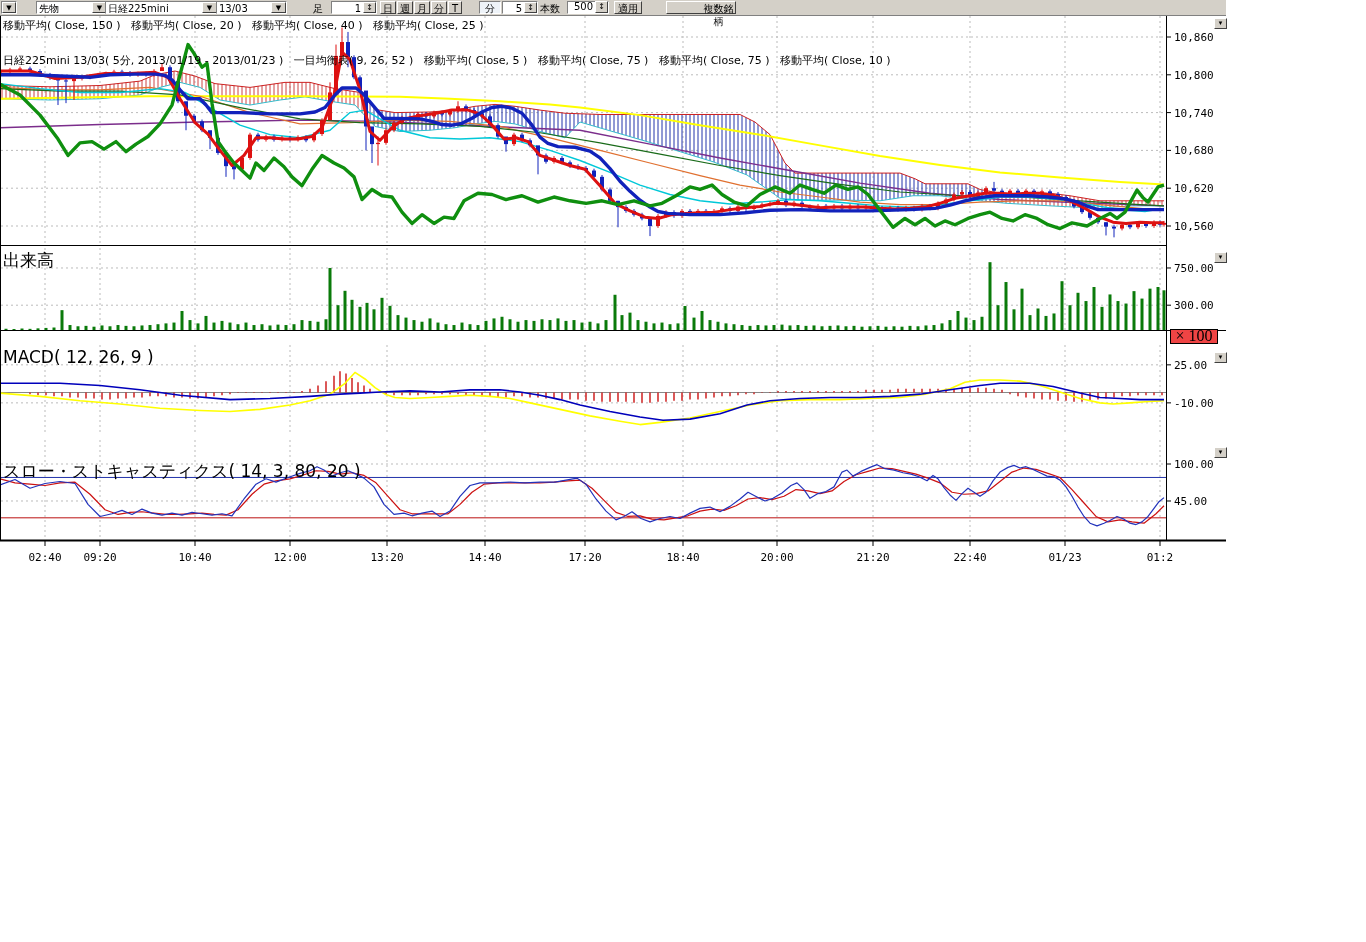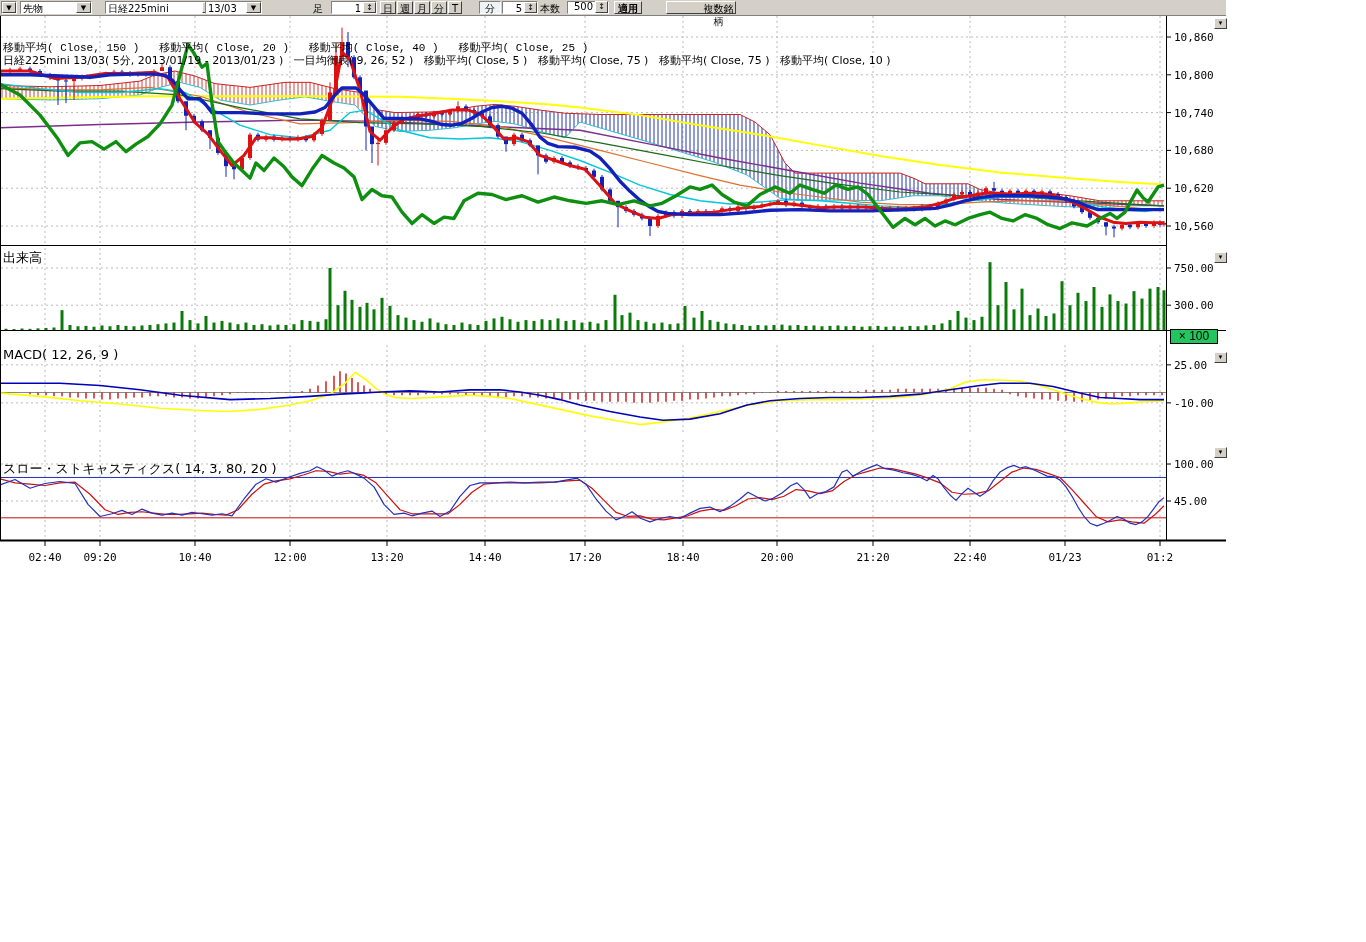--- a/index.html
+++ b/index.html
@@ -12,41 +12,41 @@
   .combo .dd{width:13px;background:#d4d0c8;border:1px solid;border-color:#fff #404040 #404040 #fff;font-size:7px;text-align:center;line-height:11px;color:#000;}
   .tbtn{background:#d4d0c8;border:1px solid;border-color:#fff #404040 #404040 #fff;text-align:center;font-size:10px;padding:0 1px;cursor:default;}
   .tlabel{font-size:10px;padding-top:1px;}
   .spin{background:#fff;border:1px solid;border-color:#808080 #fff #fff #808080;display:flex;}
   .spin .val{flex:1;text-align:right;padding:0 2px;font-size:10px;}
   .spin .sp{width:11px;background:#d4d0c8;border:1px solid;border-color:#fff #404040 #404040 #fff;font-size:8px;line-height:10px;text-align:center;}
   .selbtn{background:#eef3f8;border:1px solid;border-color:#808080 #fff #fff #808080;text-align:center;font-size:10px;}
   .scrollsq{position:absolute;left:1216px;top:0;width:10px;height:10px;background:#d4d0c8;border:1px solid #808080;box-sizing:border-box;}
   
   .hdr{position:absolute;left:3px;font-size:11px;color:#000;z-index:3;white-space:pre;}
-  .panelabel{position:absolute;left:3px;font-size:13px;color:#000;z-index:3;}
-  .mult{position:absolute;left:1170px;top:329px;width:46px;height:13px;border:1px solid #000;font-size:12px;line-height:12px;text-align:center;font-family:Liberation Sans, sans-serif;background:#22c55e;z-index:3;}
+  .panelabel{position:absolute;left:3px;font-size:17px;color:#000;z-index:3;}
+  .mult{position:absolute;left:1170px;top:329px;width:46px;height:13px;border:1px solid #000;font-size:16px;line-height:12px;text-align:center;font-family:Liberation Serif, serif;background:#ef4444;z-index:3;}
   .panemenu{position:absolute;left:1214px;width:13px;height:11px;background:#d4d0c8;border:1px solid;border-color:#fff #404040 #404040 #fff;font-size:6px;line-height:9px;text-align:center;padding:0;z-index:4;}
   #chart-svg{position:absolute;left:0;top:0;z-index:1;}
 </style>
 </head>
 <body>
 
 <div class="toolbar">
   <div class="tb combo" style="left:1px;width:16px;">
       <span class="dd">▼</span>
     </div>
-  <div class="tb combo" style="left:20px;width:72px;justify-content:center;">
+  <div class="tb combo" style="left:36px;width:72px;justify-content:center;">
       <span class="val">先物</span>
       <span class="dd">▼</span>
     </div>
   <div class="tb combo" style="left:105px;width:113px;gap:12px;">
       <span class="val">日経225mini</span>
       <span class="dd">▼</span>
     </div>
-  <div class="tb combo" style="left:205px;width:57px;">
+  <div class="tb combo" style="left:216px;width:71px;">
       <span class="val">13/03</span>
       <span class="dd">▼</span>
     </div>
   <div class="tb tlabel" style="left:313px;">足</div>
   <div class="tb spin" style="left:331px;width:46px;">
       <span class="val">1</span>
       <span class="sp">↕</span>
     </div>
   <div class="tb tbtn" style="left:380px;width:16px;">日</div>
   <div class="tb tbtn" style="left:397px;width:16px;">週</div>
@@ -56,27 +56,27 @@
   <div class="tb selbtn" style="left:479px;width:22px;">分</div>
   <div class="tb spin" style="left:502px;width:36px;">
       <span class="val">5</span>
       <span class="sp">↕</span>
     </div>
   <div class="tb tlabel" style="left:540px;">本数</div>
   <div class="tb spin" style="left:567px;width:42px;align-items:flex-end;">
       <span class="val">500</span>
       <span class="sp">↕</span>
     </div>
-  <div class="tb tbtn" style="left:614px;width:28px;font-weight:bold;">適用</div>
+  <div class="tb tbtn" style="left:614px;width:28px;">適用</div>
   <div class="tb tbtn" style="left:666px;width:70px;padding-left:36px;">複数銘柄</div>
 </div>
 <div class="scrollsq"></div>
 
 <div class="hdr" id="hdr1" style="top:17px;margin-top:36px;">日経225mini 13/03( 5分, 2013/01/19 - 2013/01/23 )   一目均衡表( 9, 26, 52 )   移動平均( Close, 5 )   移動平均( Close, 75 )   移動平均( Close, 75 )   移動平均( Close, 10 )</div>
-<div class="hdr" id="hdr2" style="top:40px;font-family:Liberation Mono, monospace;">移動平均( Close, 150 )   移動平均( Close, 20 )   移動平均( Close, 40 )   移動平均( Close, 25 )</div>
+<div class="hdr" id="hdr2" style="top:18px;">移動平均( Close, 150 )   移動平均( Close, 20 )   移動平均( Close, 40 )   移動平均( Close, 25 )</div>
 <div class="panelabel" style="top:249px;">出来高</div>
 <div class="panelabel" style="top:347px;">MACD( 12, 26, 9 )</div>
 <div class="panelabel" style="top:460px;">スロー・ストキャスティクス( 14, 3, 80, 20 )</div>
 <div class="mult">× 100</div>
 
 <button class="panemenu" style="top:18px;">▼</button>
 <button class="panemenu" style="top:252px;">▼</button>
 <button class="panemenu" style="top:352px;">▼</button>
 <button class="panemenu" style="top:447px;">▼</button>
 

